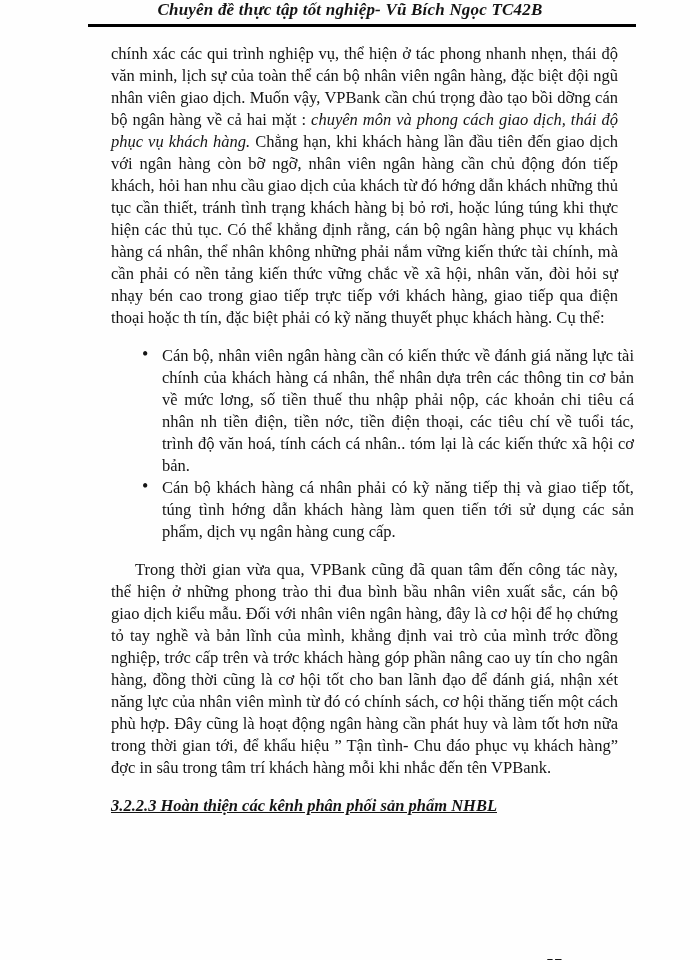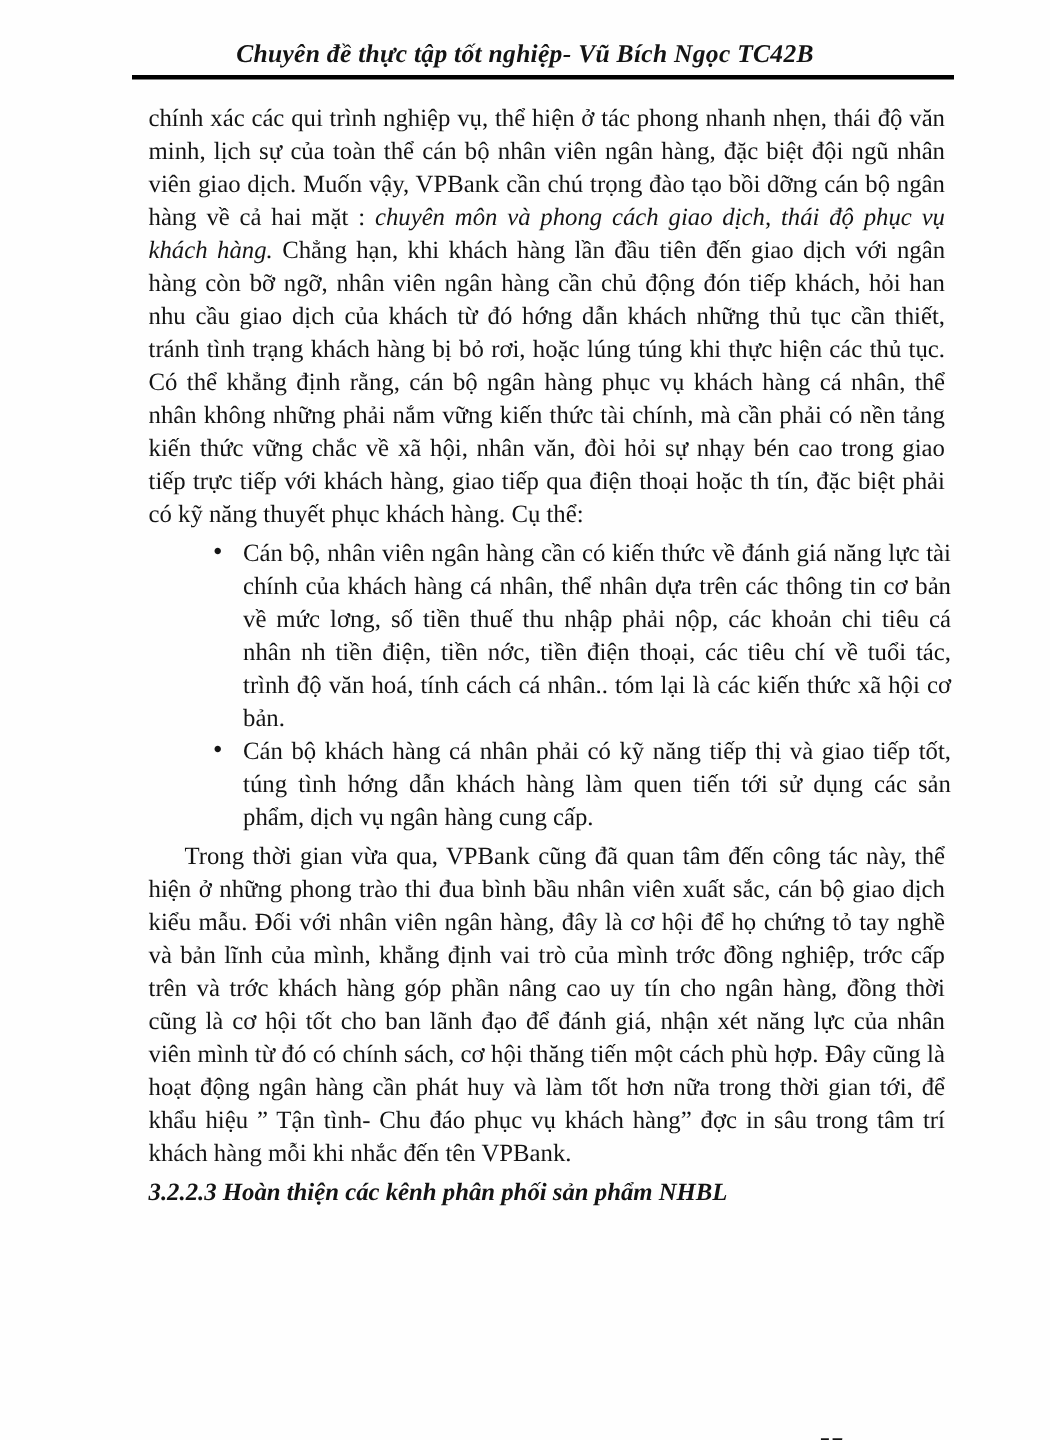--- a/index.html
+++ b/index.html
@@ -7,40 +7,39 @@
   .page {
     position: relative;
     width: 700px;
     height: 960px;
     background: #fefefe;
     color: #141414;
     font-family: "Liberation Serif", "DejaVu Serif", serif;
     overflow: hidden;
   }
   .header {
-    padding-top: 26px;
     text-align: center;
     font-size: 17px;
     font-weight: 700;
     font-style: italic;
     letter-spacing: 0.2px;
   }
   .header-rule {
     margin: 4px 64px 0 88px;
     height: 3px;
     border-top: 2px solid #000;
     border-bottom: 1px solid #000;
   }
   .content {
     margin: 15px 66px 0 95px;
     font-size: 16.5px;
     line-height: 22px;
     text-align: justify;
   }
-  .content p { margin: 4px; }
+  .content p { margin: 16px; }
   .italic { font-style: italic; }
   ul.bullets {
     list-style: none;
     margin: 0;
     padding: 0 0 0 46px;
   }
   ul.bullets li {
     position: relative;
     padding-left: 21px;
   }
@@ -50,21 +49,21 @@
     top: -2px;
     font-size: 18px;
   }
   .para-indent { text-indent: 24px; }
   .section-heading {
     margin-left: 7px;
     margin-top: 1px;
     font-weight: 700;
     font-style: italic;
   }
-  .section-heading span { }
+  .section-heading span { text-decoration: underline; }
   .page-number {
     position: absolute;
     left: 546px;
     top: 916px;
     font-size: 16px;
     margin-top: 40px;
   }
 </style>
 </head>
 <body>

